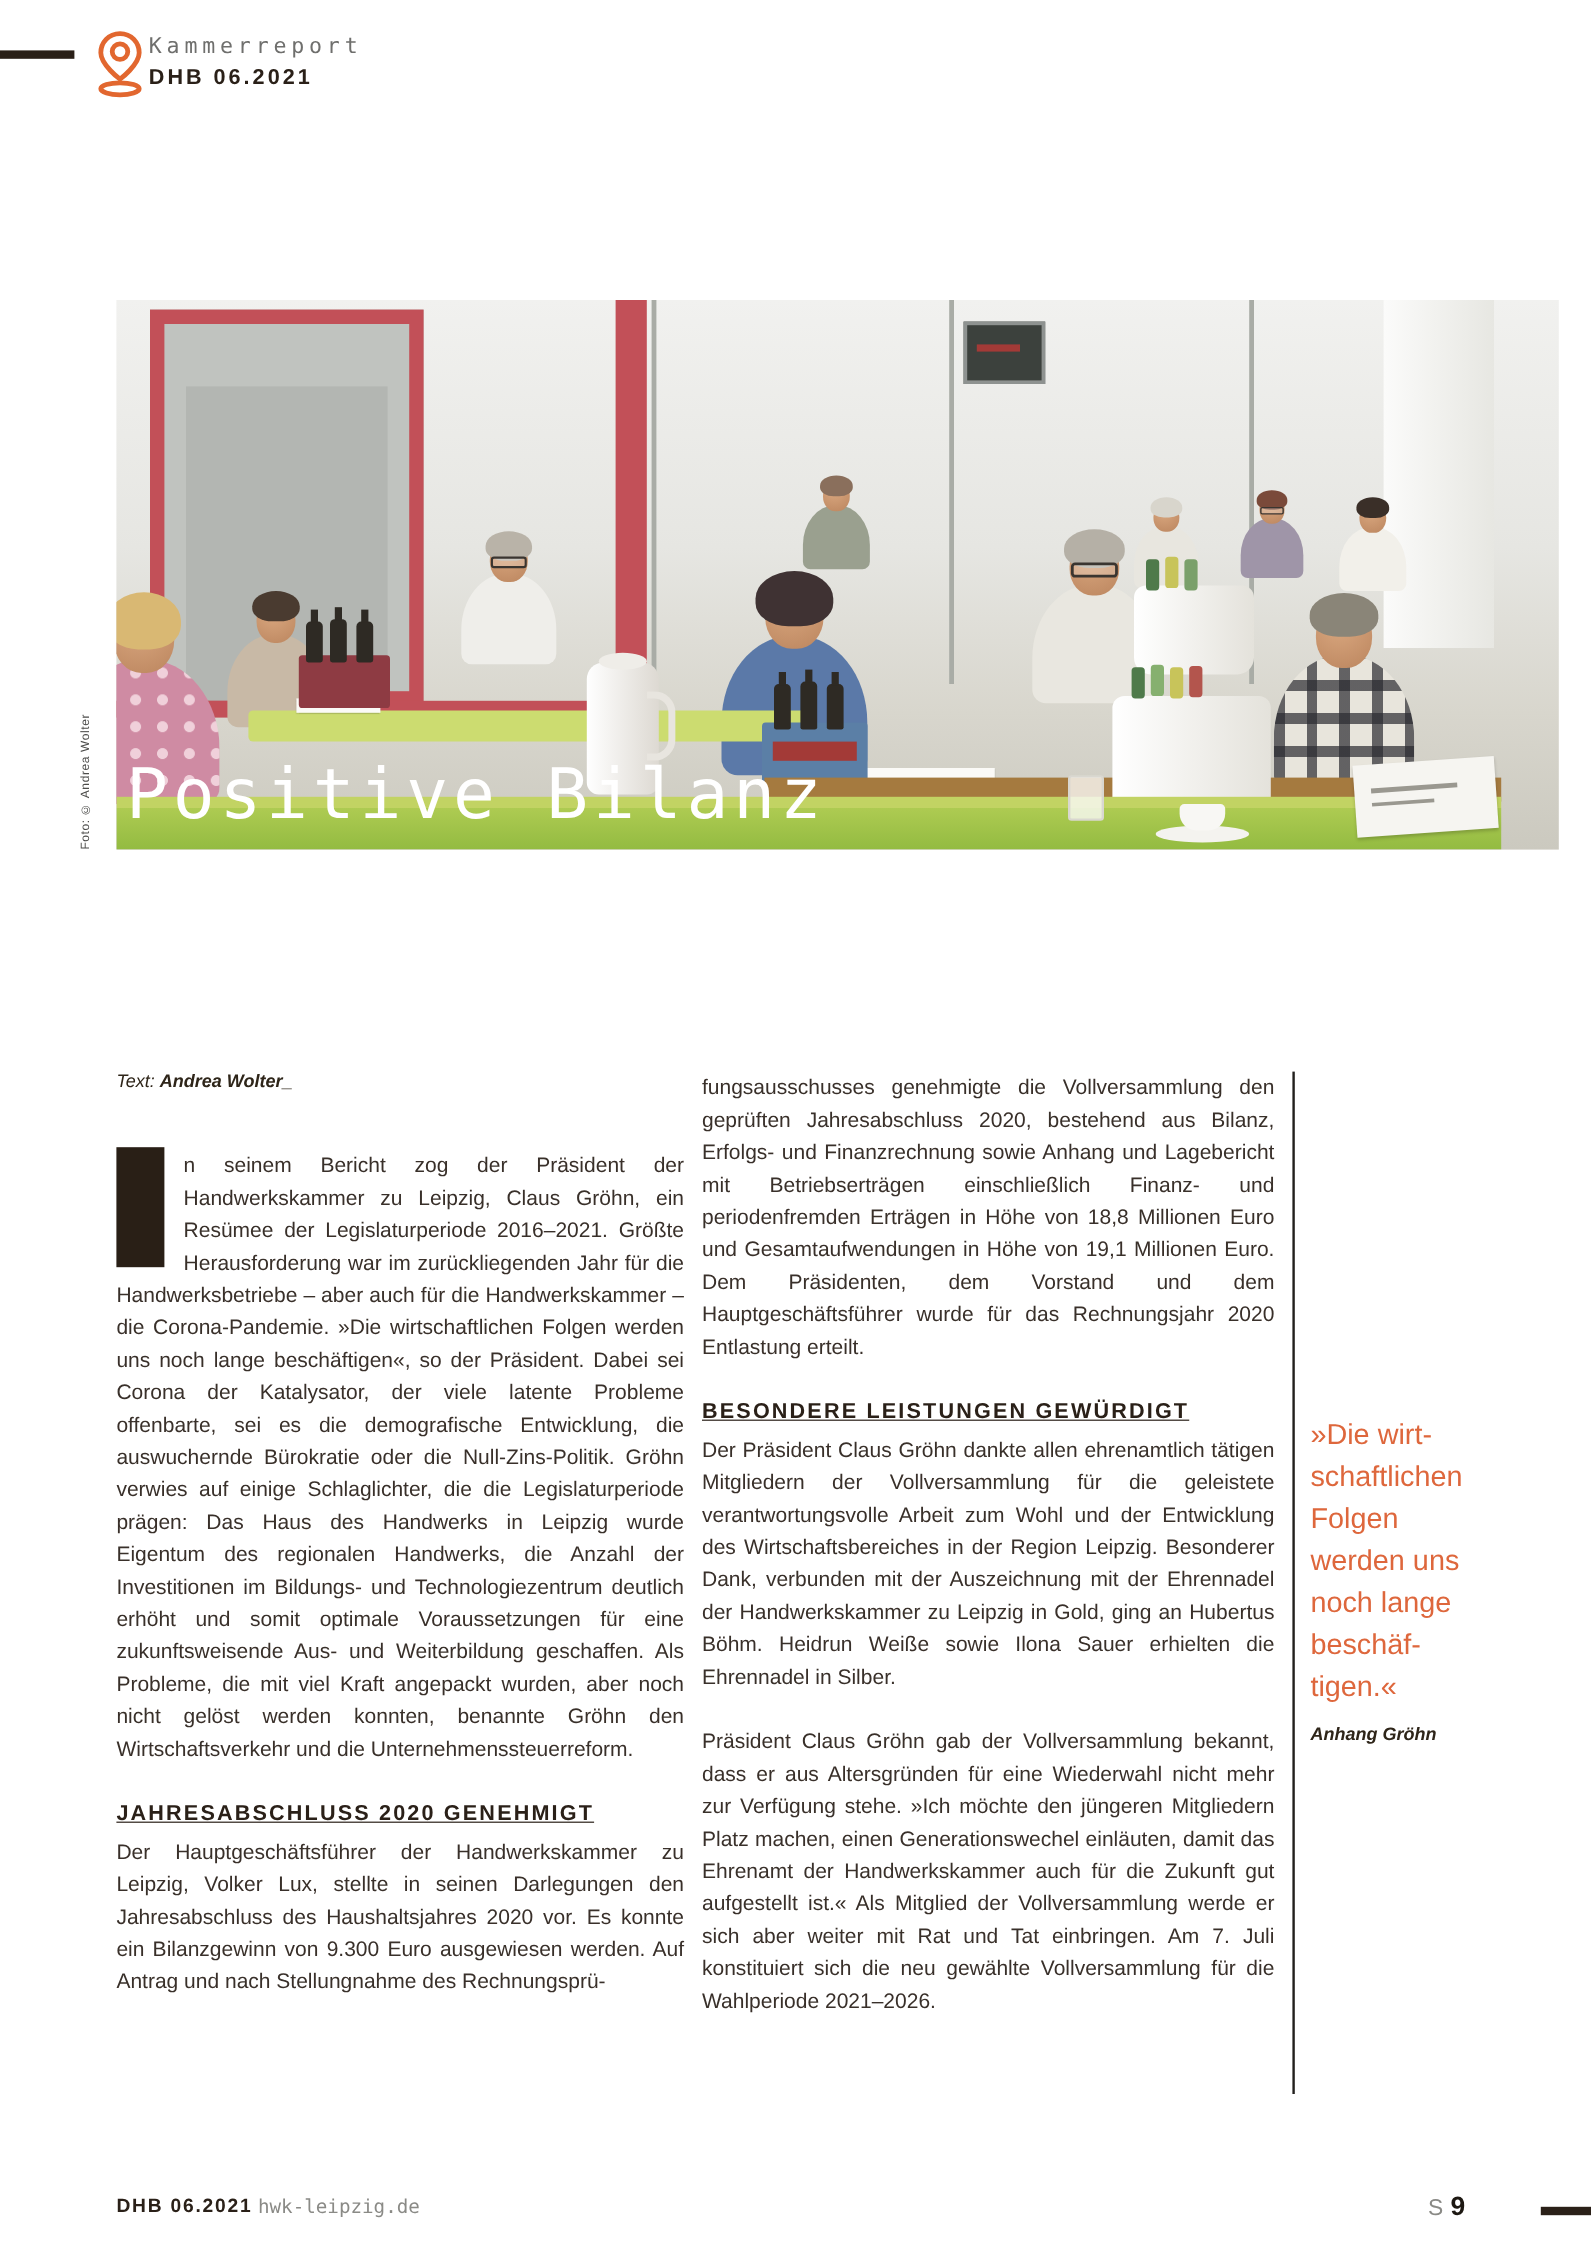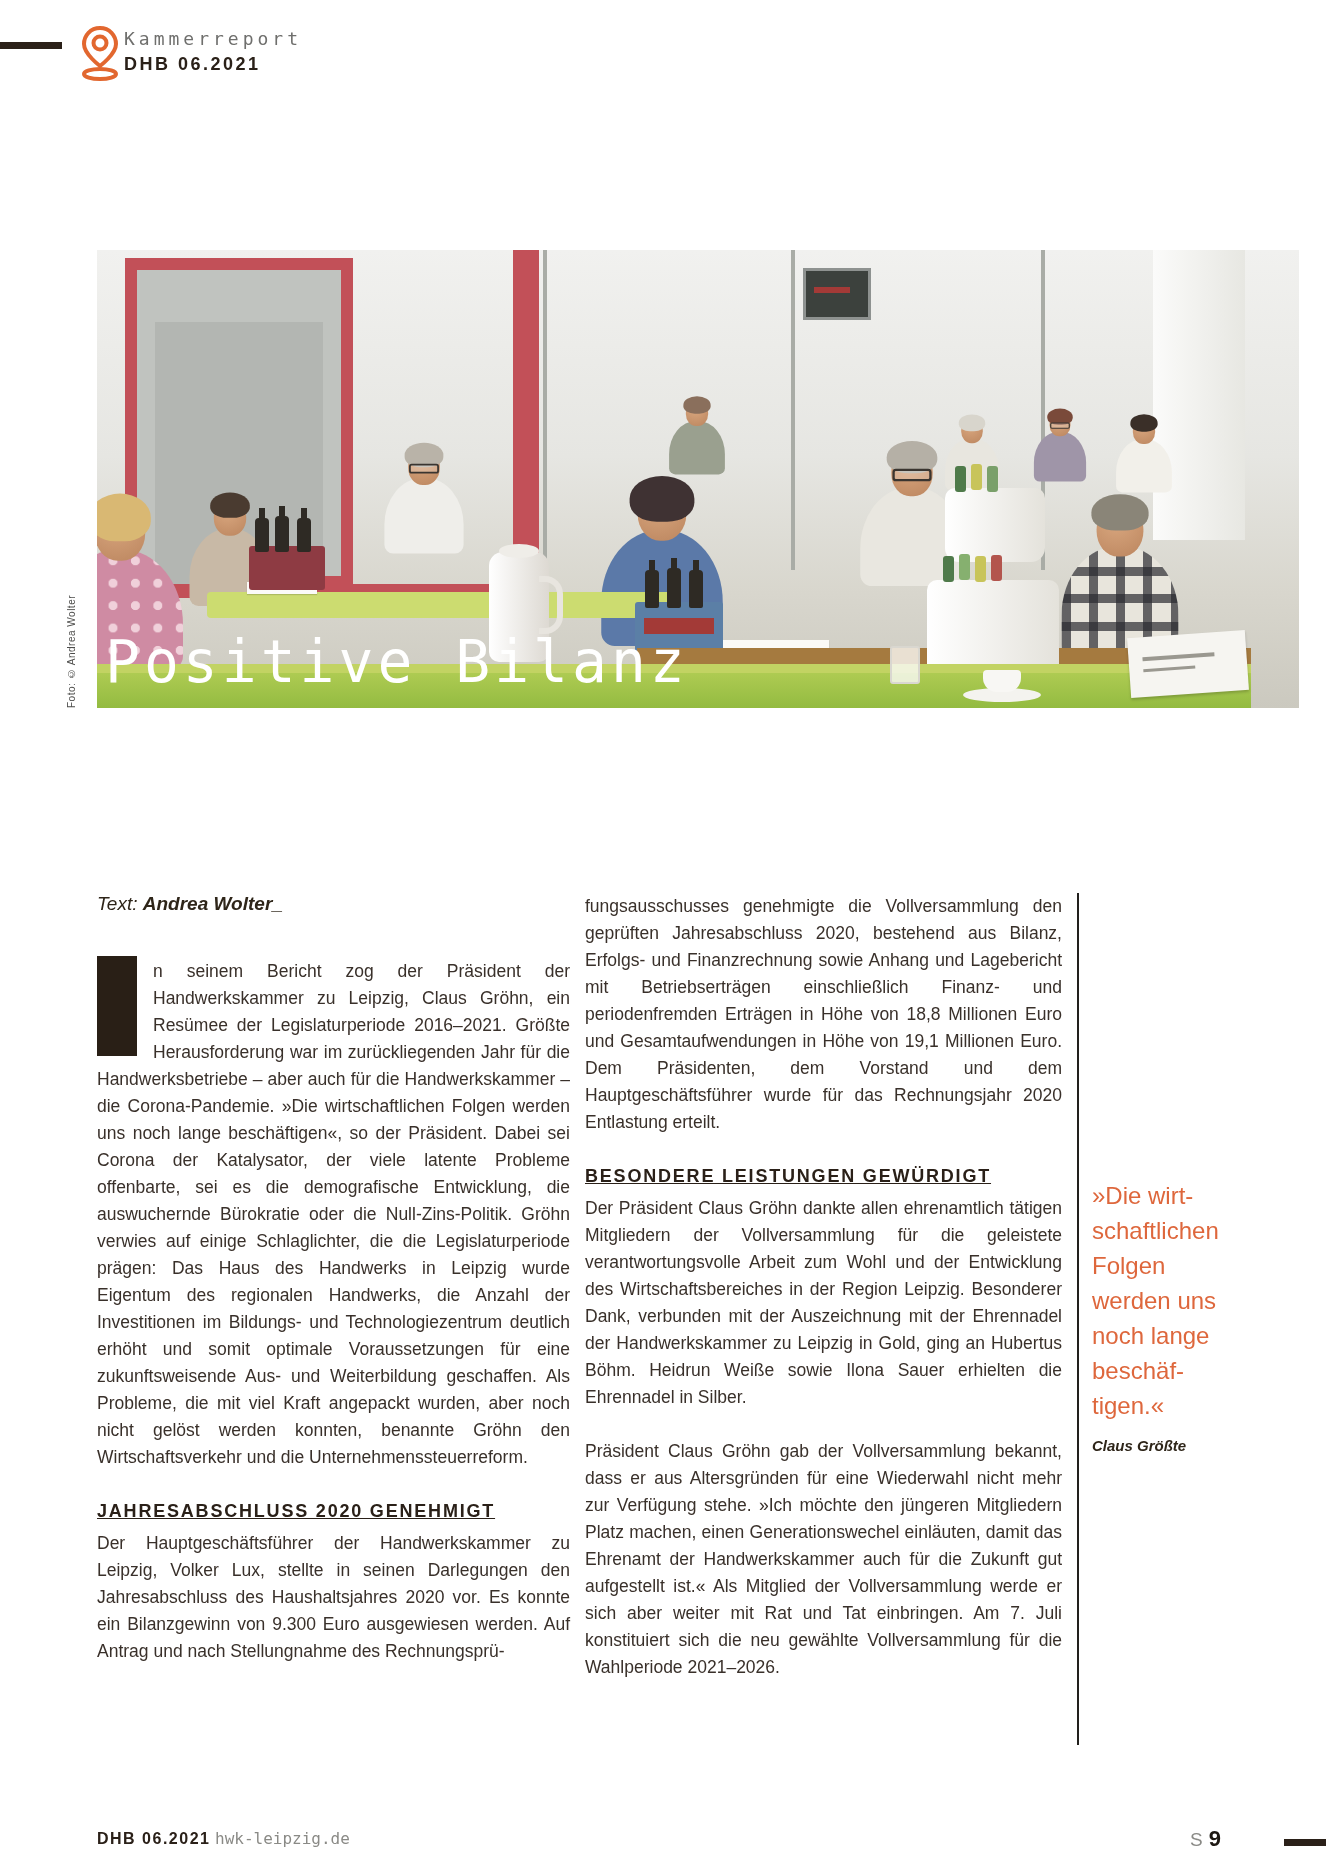--- a/index.html
+++ b/index.html
@@ -62,21 +62,21 @@
   .namecard i{position:absolute;display:block;background:#9a9890;height:4px;left:14px;}
 
   .photo-title{left:8px;top:378px;margin:0;font-family:"DejaVu Sans Mono",monospace;font-weight:normal;
                font-size:58px;letter-spacing:4px;color:#ffffff;white-space:nowrap;z-index:9;}
   .photo-credit{position:absolute;left:66px;top:532px;height:176px;width:16px;
                 writing-mode:vertical-rl;transform:rotate(180deg);font-size:10px;color:#4c4c4a;letter-spacing:.5px;}
 
   
   .standfirst{position:absolute;left:97px;top:756px;color:#2e2115;font-weight:bold;font-size:20px;
               letter-spacing:1.2px;line-height:47px;white-space:nowrap;}
-  .byline{position:absolute;left:97px;top:893px;font-style:italic;font-size:19px;color:#2e2519;}
+  .byline{position:absolute;left:97px;top:893px;font-style:italic;font-size:15px;color:#2e2519;}
   .byline .author{font-weight:bold;}
 
   
   .col{position:absolute;font-size:17.5px;line-height:27px;text-align:justify;color:#39302a;hyphens:auto;}
   .col1{left:97px;top:958px;width:473px;}
   .col2{left:585px;top:893px;width:477px;}
   .col p{margin:0 0 27px 0;}
   .col h2{margin:0 0 5px 0;font-size:18px;letter-spacing:1.8px;color:#2a2018;text-decoration:underline;}
   .dropcap{display:block;float:left;width:40px;height:100px;margin:-2px 16px 0 0;
            background:#291f16;color:transparent;overflow:hidden;font-size:90px;}
@@ -249,21 +249,21 @@
   <div class="vrule"></div>
 
   <aside class="pullquote">
     <div class="pq-text">»Die wirt-
 schaftlichen
 Folgen
 werden uns
 noch lange
 beschäf-
 tigen.«</div>
-    <div class="pq-attr">Claus Größte</div>
+    <div class="pq-attr">Anhang Gröhn</div>
   </aside>
 
   <span class="f-issue">DHB 06.2021</span>
   <span class="f-site">hwk-leipzig.de</span>
   <span class="f-page">
     <span class="f-s">S</span><span class="f-num">9</span>
   </span>
   <div class="edge-mark bottom"></div>
 
 </div>

